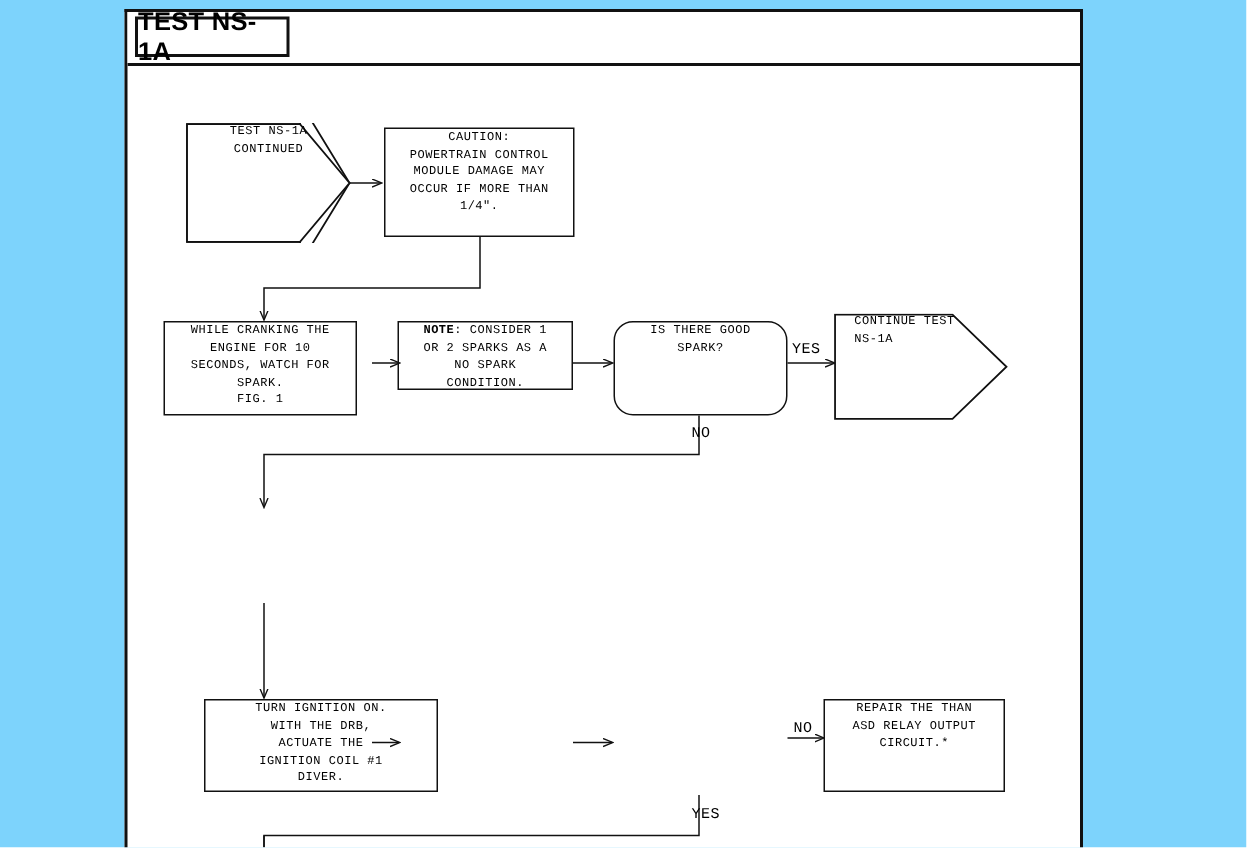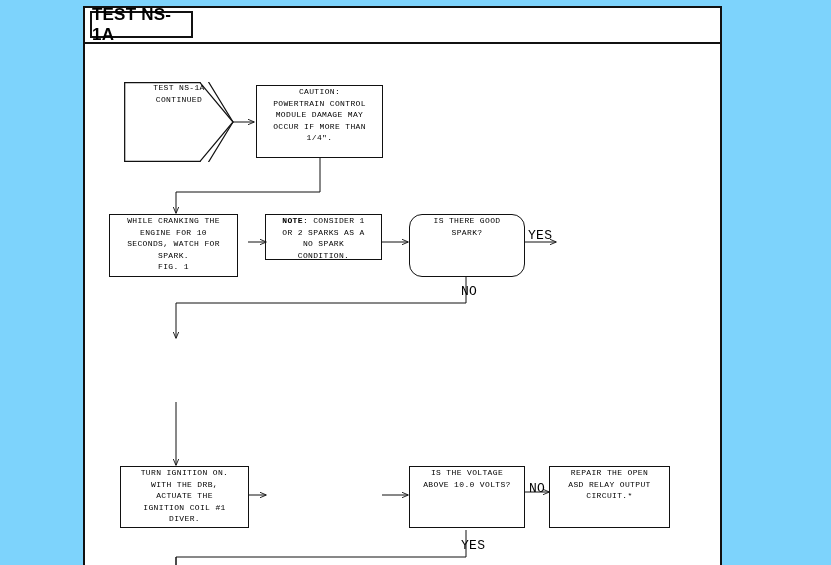--- a/index.html
+++ b/index.html
@@ -124,21 +124,21 @@
     left: 0; top: 0;
     width: 100%;
     height: 100%;
     z-index: 1;
   }
 
   
   .branch-label {
     position: absolute;
     font-family: "Liberation Mono", "DejaVu Sans Mono", monospace;
-    font-size: 13px;
+    font-size: 10px;
     letter-spacing: 0.3px;
     color: #000000;
     white-space: nowrap;
   }
 </style>
 </head>
 <body>
 
 <div id="screen">
 
@@ -218,38 +218,41 @@
 OR 2 SPARKS AS A
 NO SPARK
 CONDITION.</span></span>
     </div>
 
     <div class="node boxed" style="left:409px; top:214px; width:116px; height:63px;border-radius:13px;">
       <span class="label">IS THERE GOOD
 SPARK?</span>
     </div>
 
-
-
-    <div class="node boxed" style="left:120px; top:466px; width:129px; height:62px;">
+    <div class="node arrowshape" style="left:556px; top:209px; width:116px; height:71px;">
+      <svg class="shape" viewBox="0 0 116 71" preserveAspectRatio="none">
+        <path d="M0.7,0.7 L79,0.7 L115,35.5 L79,70.3 L0.7,70.3 Z" fill="#ffffff" stroke="#111111" stroke-width="1.2" vector-effect="non-scaling-stroke"></path>
+      </svg>
+      <span class="label" style="text-align:left; margin-right:22px;">CONTINUE TEST
+NS-1A</span>
+    </div>
+
+
+    <div class="node boxed" style="left:136px; top:466px; width:156px; height:62px;">
       <span class="label">TURN IGNITION ON.
 WITH THE DRB,
 ACTUATE THE
 IGNITION COIL #1
 DIVER.</span>
     </div>
 
 
-    <div class="node boxed" style="left:409px; top:466px; width:116px; height:62px;">
-      <span class="label">IS THE VOLTAGE
-ABOVE 10.0 VOLTS?</span>
-    </div>
 
     <div class="node boxed" style="left:549px; top:466px; width:121px; height:62px;">
-      <span class="label">REPAIR THE OPEN
+      <span class="label">REPAIR THE THAN
 ASD RELAY OUTPUT
 CIRCUIT.*</span>
     </div>
 
     <div class="branch-label" style="left:528px; top:228px;">YES</div>
     <div class="branch-label" style="left:461px; top:284px;">NO</div>
     <div class="branch-label" style="left:529px; top:481px;">NO</div>
     <div class="branch-label" style="left:461px; top:538px;">YES</div>
 
   </div>

